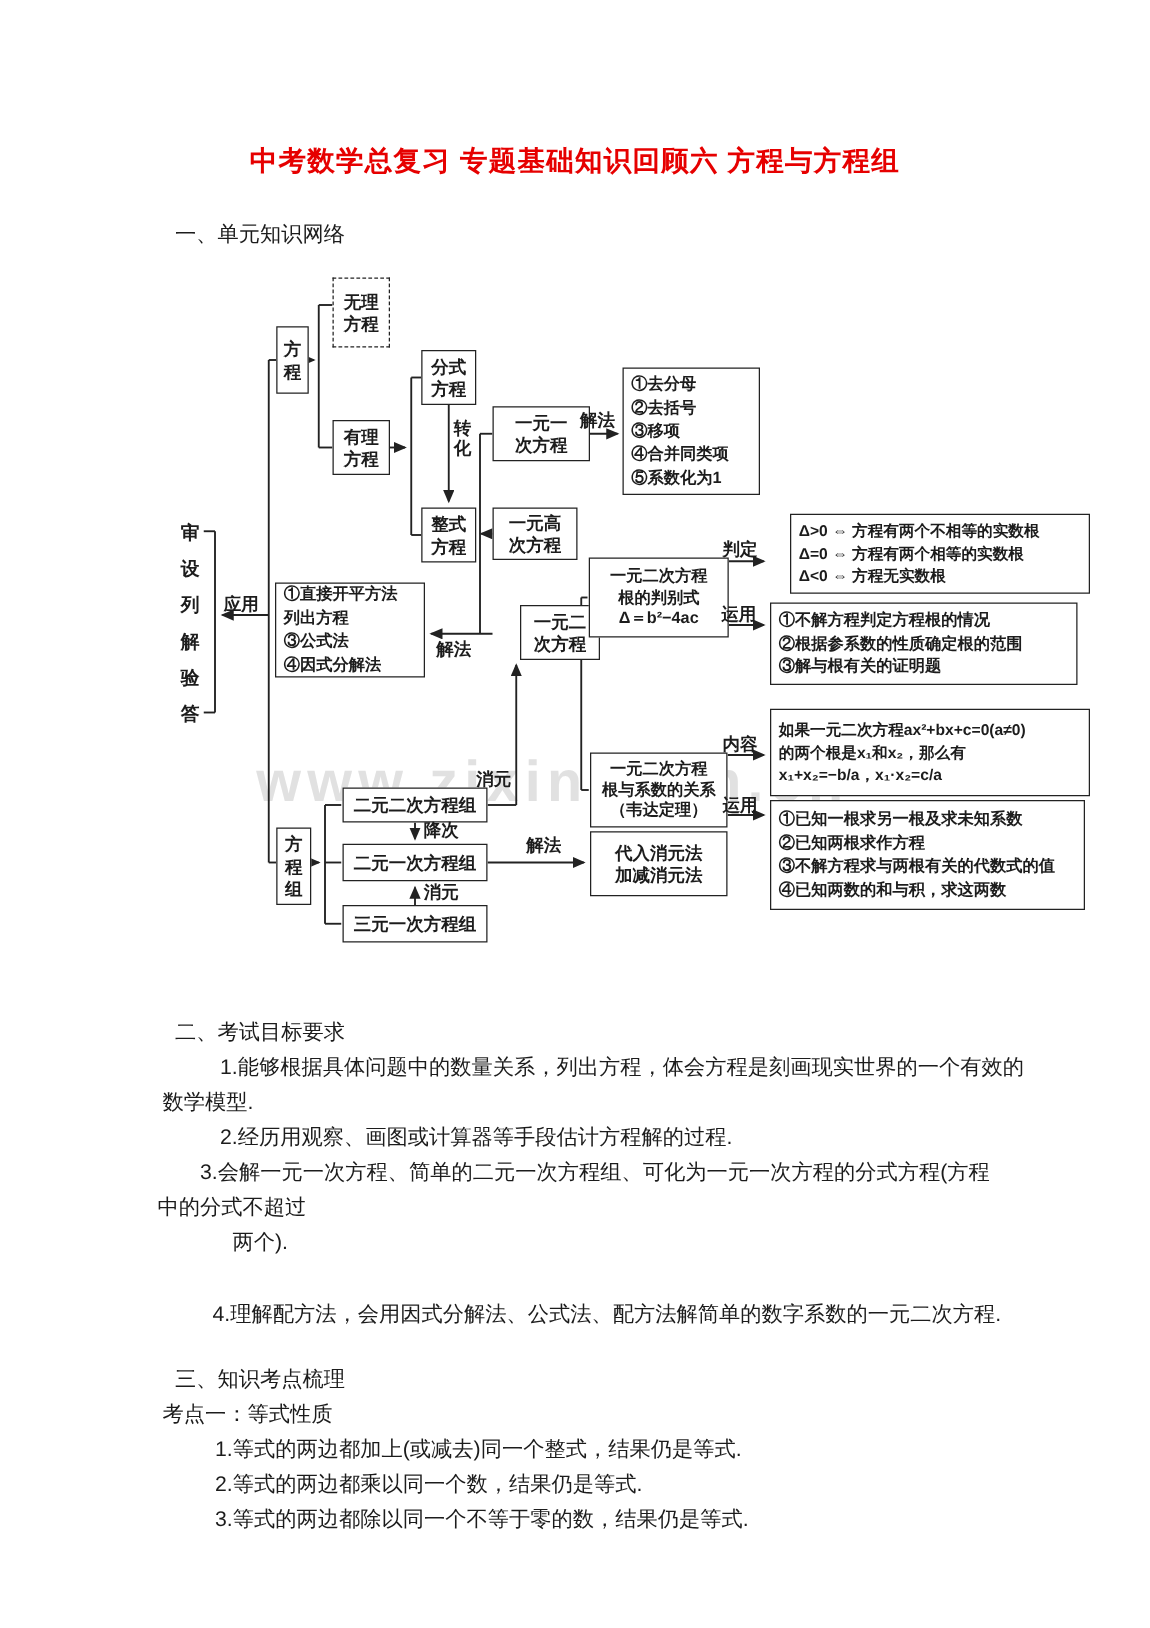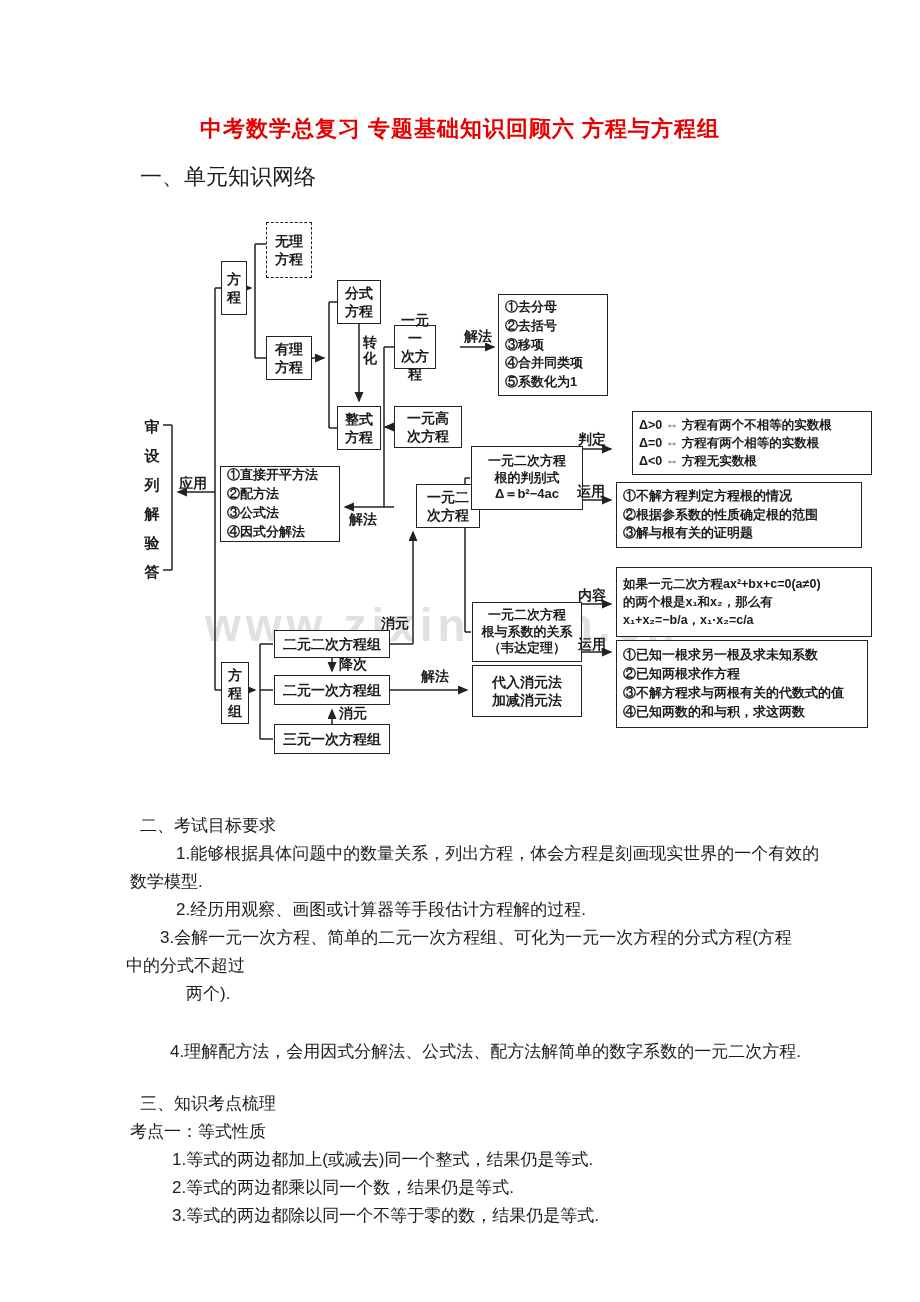--- a/index.html
+++ b/index.html
@@ -1,20 +1,20 @@
 <!DOCTYPE html>
 <html><head>
 <meta charset="utf-8">
 <style>
   html,body{margin:0;padding:0;background:#ffffff;}
   body{font-family:"Liberation Sans", sans-serif;color:#1c1c1c;}
   .page{position:relative;width:920px;height:1302px;background:#ffffff;overflow:hidden;}
   .abs{position:absolute;}
   .title{width:920px;text-align:center;font-size:22px;font-weight:bold;color:#e60000;letter-spacing:1px;}
-  .h1{font-size:22px;}
+  .h1{font-size:17px;margin-top:14px;}
   .bline{font-size:17px;white-space:nowrap;}
   .dbox{border:1.6px solid #222;display:flex;align-items:center;justify-content:center;
         text-align:center;font-size:14px;font-weight:bold;line-height:1.3;
         white-space:pre-line;box-sizing:border-box;background:#fff;}
   .dbox.dashed{border-style:dashed;}
   .dbox.list{justify-content:flex-start;text-align:left;font-size:13px;line-height:1.45;
         padding:3px 6px;align-items:center;}
   .dlabel{font-size:14px;font-weight:bold;white-space:pre-line;line-height:1.15;}
   .steps{font-size:15px;font-weight:bold;white-space:pre-line;line-height:29px;text-align:center;width:26px;}
   svg.wires{position:absolute;left:0;top:0;pointer-events:none;}
@@ -97,33 +97,33 @@
   <div class="abs dbox" style="left:221px;top:261px;width:26px;height:54px;">方
 程</div>
   <div class="abs dbox dashed" style="left:266px;top:222px;width:46px;height:56px;">无理
 方程</div>
   <div class="abs dbox" style="left:266px;top:336px;width:46px;height:44px;">有理
 方程</div>
   <div class="abs dbox" style="left:337px;top:280px;width:44px;height:44px;">分式
 方程</div>
   <div class="abs dbox" style="left:337px;top:406px;width:44px;height:44px;">整式
 方程</div>
-  <div class="abs dbox" style="left:394px;top:325px;width:42px;height:44px;">一元一
+  <div class="abs dbox" style="left:394px;top:325px;width:78px;height:44px;">一元一
 次方程</div>
   <div class="abs dbox list" style="left:498px;top:294px;width:110px;height:102px;">①去分母
 ②去括号
 ③移项
 ④合并同类项
 ⑤系数化为1</div>
   <div class="abs dbox" style="left:394px;top:406px;width:68px;height:42px;">一元高
 次方程</div>
   <div class="abs dbox" style="left:416px;top:484px;width:64px;height:44px;">一元二
 次方程</div>
   <div class="abs dbox list" style="left:220px;top:466px;width:120px;height:76px;">①直接开平方法
-②配方法
+列出方程
 ③公式法
 ④因式分解法</div>
   <div class="abs dbox" style="left:471px;top:446px;width:112px;height:64px;font-size:13px;">一元二次方程
 根的判别式
 Δ＝b²−4ac</div>
   <div class="abs dbox list" style="left:632px;top:411px;width:240px;height:64px;font-size:12.5px;">Δ&gt;0 ⇔ 方程有两个不相等的实数根
 Δ=0 ⇔ 方程有两个相等的实数根
 Δ&lt;0 ⇔ 方程无实数根</div>
   <div class="abs dbox list" style="left:616px;top:482px;width:246px;height:66px;">①不解方程判定方程根的情况
 ②根据参系数的性质确定根的范围

